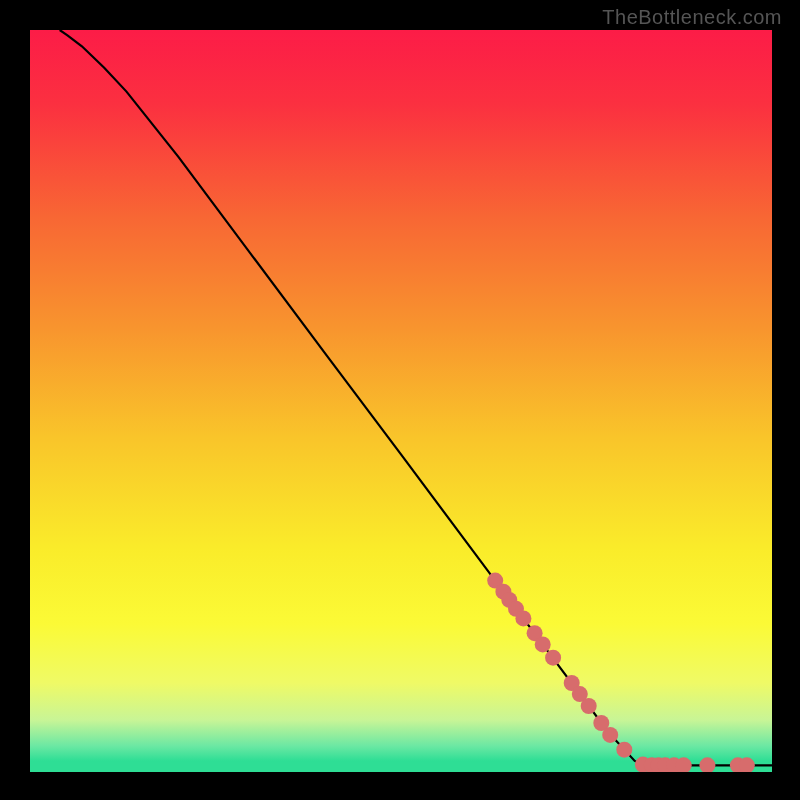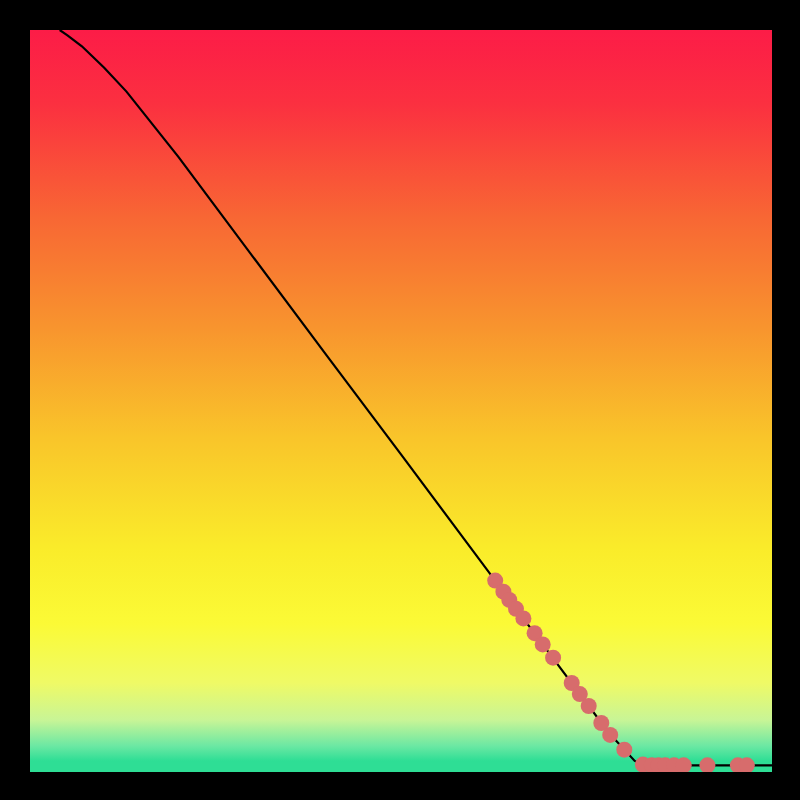--- a/index.html
+++ b/index.html
@@ -4,20 +4,21 @@
 <style>
   html,body{margin:0;padding:0;background:#000;width:800px;height:800px;overflow:hidden;font-family:Arial,Helvetica,sans-serif;}
   #wrap{position:relative;width:800px;height:800px;}
   #attribution{position:absolute;top:6px;right:18px;color:#555;font-size:20px;letter-spacing:.5px;}
   #chart{position:absolute;left:30px;top:30px;}
 </style>
 </head>
 <body>
 
 <div id="wrap">
+  <div id="attribution">TheBottleneck.com</div>
   <svg id="chart" width="742" height="742">
     <defs>
       <linearGradient id="bg-grad" x1="0" y1="0" x2="0" y2="1">
           <stop offset="0.00%" stop-color="#FC1C47"></stop>
           <stop offset="10.00%" stop-color="#FB3040"></stop>
           <stop offset="25.00%" stop-color="#F86634"></stop>
           <stop offset="40.00%" stop-color="#F8942E"></stop>
           <stop offset="55.00%" stop-color="#F9C52A"></stop>
           <stop offset="70.00%" stop-color="#FAEC2A"></stop>
           <stop offset="80.00%" stop-color="#FBFA36"></stop>

